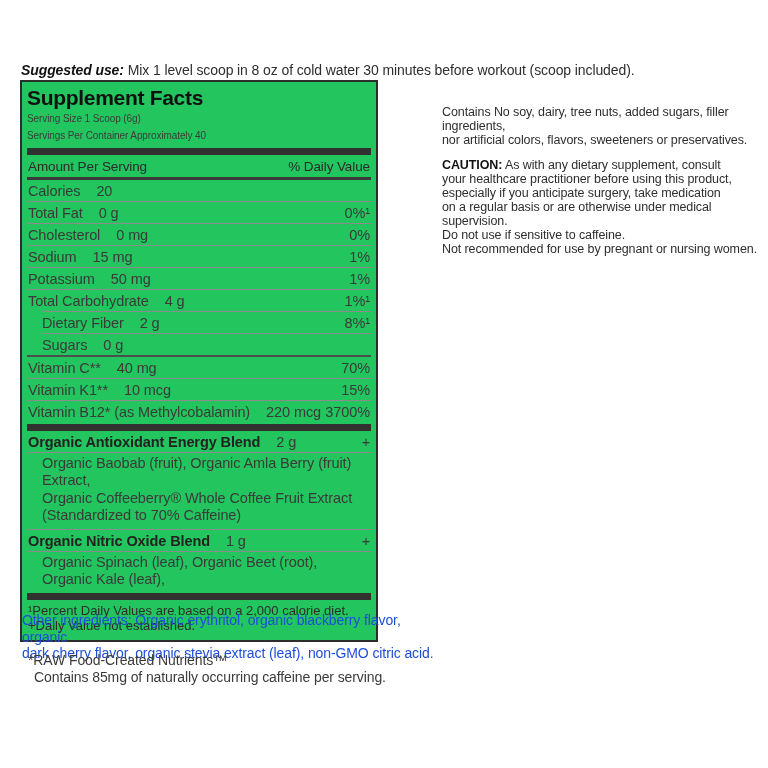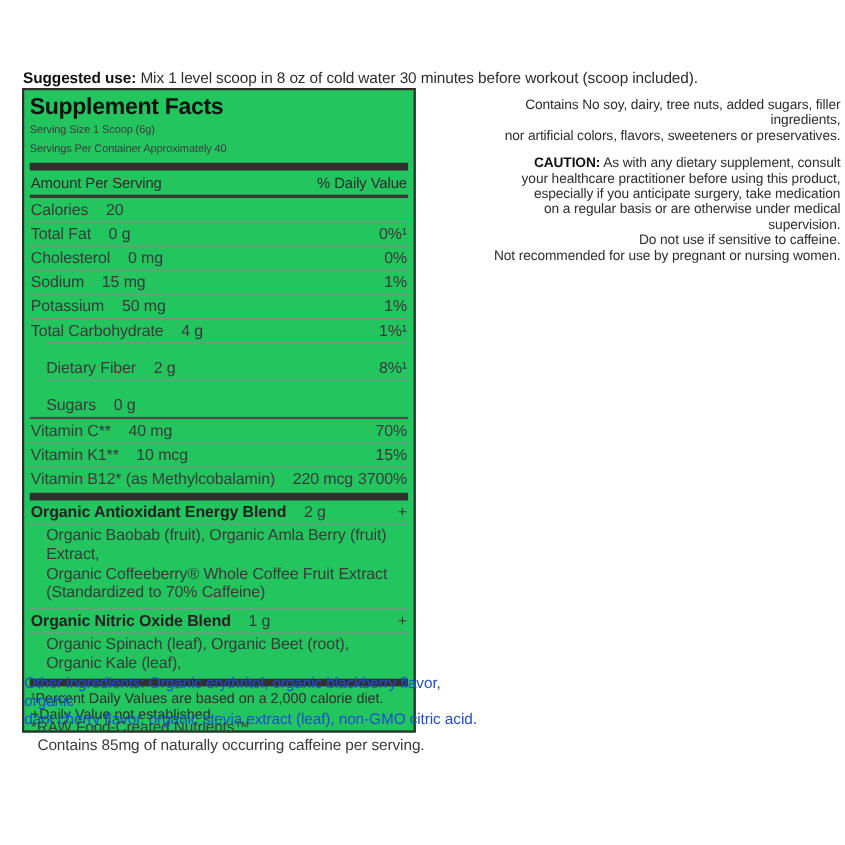--- a/index.html
+++ b/index.html
@@ -3,21 +3,21 @@
 <meta charset="utf-8">
 <style>
   * { margin:0; padding:0; box-sizing:border-box; }
   html,body { width:768px; height:768px; background:#ffffff;
     font-family:"Liberation Sans", sans-serif; color:#3a3a3a; }
   body { position:relative; overflow:hidden; }
 
   
   .suggested { position:absolute; left:21px; top:62px; width:700px;
     font-size:14px; color:#2e2e2e; letter-spacing:-0.1px; }
-  .suggested b { color:#111; }
+  .suggested b { color:#111;font-style:italic; }
 
   
   .panel { position:absolute; left:20px; top:80px; width:358px;
     border:2px solid #2d2d2b; background:#22c55e; padding:2px 5px 5px; }
   .sf-title { font-size:21px; font-weight:bold; color:#101010;
     letter-spacing:-0.3px; line-height:25px; margin-top:1px; }
   .serving { font-size:10px; line-height:17px; color:#3c3c3c; letter-spacing:-0.1px; }
 
   .bar { height:7px; background:#31312f; }
   .bar.mt { margin-top:4px; }
@@ -25,21 +25,21 @@
   .sep.indent { margin-left:15px; }
   .sep.med { height:2px; background:#4e4e4c; }
   .sep.hdr { height:2.5px; background:#3a3a38; }
 
   .colhead { display:flex; justify-content:space-between; font-weight:normal;
     font-size:13.5px; color:#2b2b2b; padding:4px 1px 3px; letter-spacing:-0.1px; }
 
   .row { display:flex; justify-content:space-between; align-items:baseline;
     font-size:14.5px; color:#3a3a3a; padding:3px 1px 2px; letter-spacing:-0.1px; }
   .row .amt { margin-left:16px; }
-  .row.indent { padding-left:15px;margin-top:12px; }
+  .row.indent { padding-left:15px; }
   .row .dv { text-align:right; white-space:nowrap; }
 
   .row.blend { font-size:14.5px; }
   .row.blend .nm-b { font-weight:bold; color:#222; }
   .desc { padding:2px 1px 4px 15px; font-size:14.5px; line-height:17.5px;
     color:#3a3a3a; letter-spacing:-0.1px; }
   .dline { display:block; }
 
   .footnotes { padding:3px 1px 1px; font-size:13px; line-height:15.5px; color:#2d2d2d; }
   .fline { display:block; }
@@ -47,22 +47,22 @@
   
   .other { position:absolute; left:22px; top:612px; width:420px;
     font-size:14px; line-height:16.5px; color:#1d4ed8; letter-spacing:-0.1px; }
   .notes { position:absolute; left:14px; top:652px; width:440px;
     font-size:14px; line-height:16.5px; color:#3b3b3b; letter-spacing:-0.1px; }
   .note-1 { margin-left:14px; }
   .note-3 { margin-left:20px; }
   .nline { display:block; }
 
   
-  .rightcol { position:absolute; left:442px; top:88px; width:322px;
-    font-size:12.5px; line-height:14px; color:#2e2e2e; letter-spacing:-0.1px;text-align:right; }
+  .rightcol { position:absolute; left:442px; top:105px; width:322px;
+    font-size:12.5px; line-height:14px; color:#2e2e2e; letter-spacing:-0.1px; }
   .rc-para { margin-bottom:11px; }
   .rcline { display:block; }
   .rightcol b { color:#111; }
 </style>
 </head>
 <body>
 
 <div class="suggested">
   <b>Suggested use:</b>
   <span>Mix 1 level scoop in 8 oz of cold water 30 minutes before workout (scoop included).</span>

